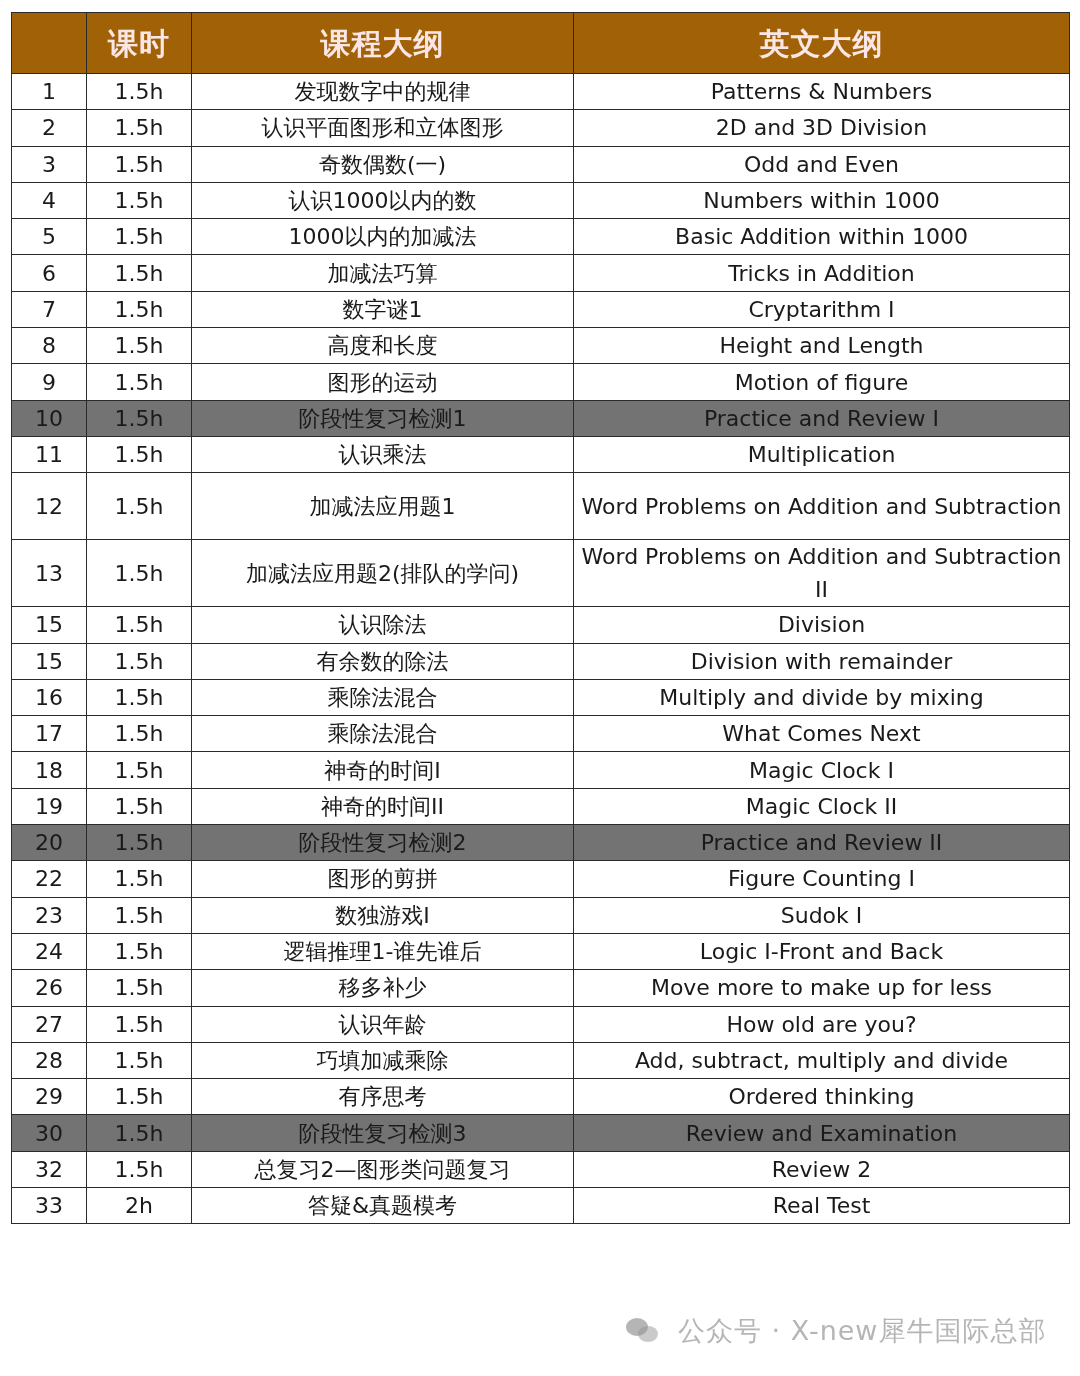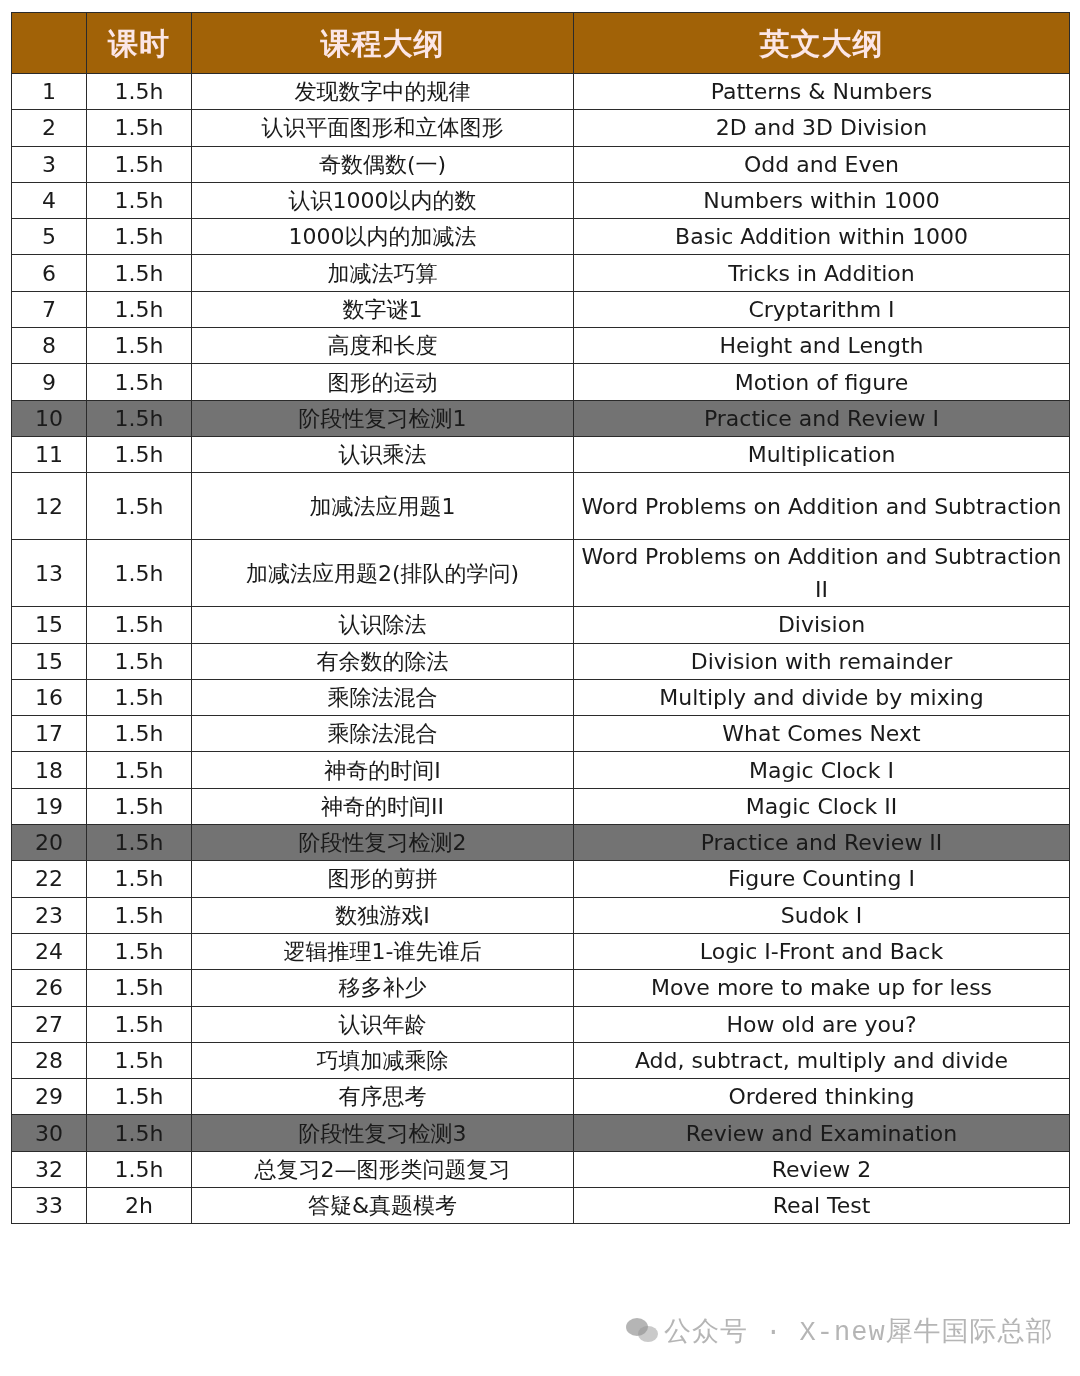--- a/index.html
+++ b/index.html
@@ -13,21 +13,21 @@
            letter-spacing: 1px; }
     .tbl tbody tr { height: 36.3px; }
     .tbl tbody tr.tall { height: 67px; }
     .tbl tbody tr.review td { background: #737373; }
     .col-num { width: 75px; }
     .col-hours { width: 105px; }
     .col-cn { width: 382px; }
     .col-en { width: 496px; }
     .en { padding: 0 6px !important; }
     .watermark { position: absolute; left: 626px; top: 1313px; font-size: 27px; color: rgba(120,120,120,0.55);
-           display: flex; align-items: center; gap: 4px; pointer-events: none; letter-spacing: 1px; font-family: Liberation Mono, monospace; }
+           display: flex; align-items: center; gap: 18px; pointer-events: none; letter-spacing: 1px; }
     .wm-icon { width: 34px; height: 30px; position: relative; }
     .wm-icon .b1 { position: absolute; left: 0; top: 2px; width: 22px; height: 18px; border-radius: 50%;
            background: rgba(120,120,120,0.55); }
     .wm-icon .b2 { position: absolute; left: 12px; top: 10px; width: 20px; height: 16px; border-radius: 50%;
            background: rgba(150,150,150,0.5); }
   </style>
 </head>
 <body>
 
 <table class="tbl">

